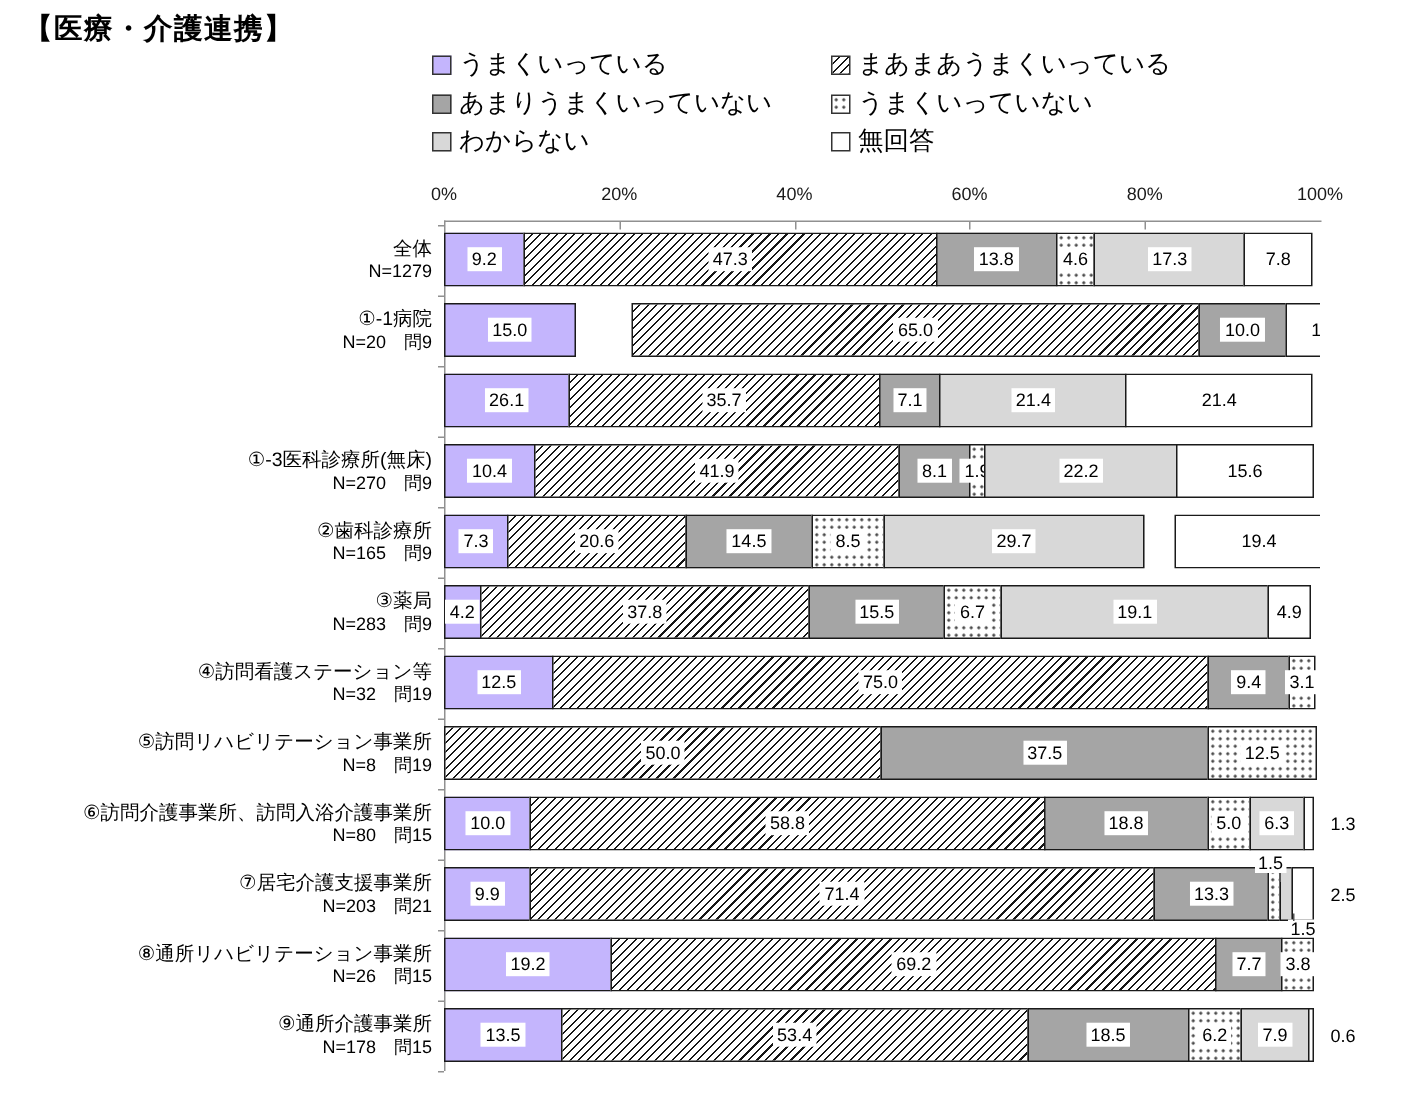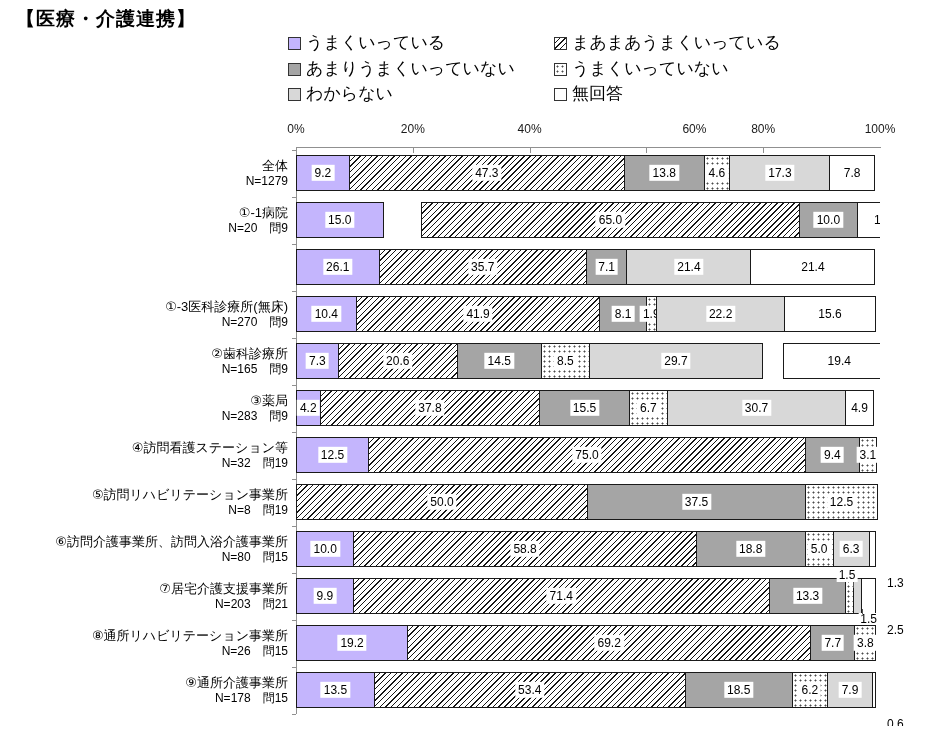--- a/index.html
+++ b/index.html
@@ -35,21 +35,21 @@
   .seg-dots{background-color:#fff;
     background-image:radial-gradient(circle,#4a4a4a 0.9px,transparent 1.1px);
     background-size:5px 5px;}
   .seg-light{background:#d8d8d8;}
   .seg-white{background:#ffffff;}
   .vlabel{position:absolute;left:50%;top:50%;transform:translate(-50%,-50%);
           background:#fff;padding:1px 3px;font-size:12px;white-space:nowrap;line-height:1.2;}
   .callout{position:absolute;background:#fff;padding:0 2px;font-size:12px;white-space:nowrap;line-height:1.1;}
   .callout-above{top:-4px;transform:translateX(-50%);}
   .callout-below{top:40px;transform:translateX(-50%);}
-  .callout-right{left:calc(100% + 5px);top:50%;transform:translateY(-50%);background:transparent;margin-top:34px;}
+  .callout-right{left:calc(100% + 5px);top:50%;transform:translateY(-50%);background:transparent;}
   .leader{position:absolute;width:1px;background:#555;}
   .leader-above{top:9px;height:6px;}
   .leader-below{top:36px;height:5px;}
 </style>
 </head>
 <body>
 
 <div class="page">
   <div class="title">【医療・介護連携】</div>
   <div class="legend" id="legend">
@@ -75,21 +75,21 @@
       </div>
       <div class="legend-item">
         <span class="swatch seg-white"></span>
         <span>無回答</span>
       </div>
     </div>
   <div class="axis-labels" id="axis-labels">
       <span class="axis-label" style="left: 0%;">0%</span>
       <span class="axis-label" style="left: 20%;">20%</span>
       <span class="axis-label" style="left: 40%;">40%</span>
-      <span class="axis-label" style="left: 60%; margin-left: 48px;">60%</span>
+      <span class="axis-label" style="left: 60%;">60%</span>
       <span class="axis-label" style="left: 80%;">80%</span>
       <span class="axis-label" style="left: 100%;">100%</span>
     </div>
   <div class="axis-top" id="axis-top"></div>
   <div class="axis-left" id="axis-left"></div>
   <div id="ticks">
       <i class="tick-x" style="left: 412.8px;"></i>
       <i class="tick-x" style="left: 529.6px;"></i>
       <i class="tick-x" style="left: 646.4px;"></i>
       <i class="tick-x" style="left: 763.2px;"></i>
@@ -237,21 +237,21 @@
           <div class="seg seg-hatch" style="width: 37.8%;">
             <span class="vlabel">37.8</span>
           </div>
           <div class="seg seg-mid" style="width: 15.5%;">
             <span class="vlabel">15.5</span>
           </div>
           <div class="seg seg-dots" style="width: 6.7%;">
             <span class="vlabel">6.7</span>
           </div>
           <div class="seg seg-light" style="width: 30.7%;">
-            <span class="vlabel">30.7</span>
+            <span class="vlabel">19.1</span>
           </div>
           <div class="seg seg-white" style="width: 4.9%;">
             <span class="vlabel">4.9</span>
           </div>
         </div>
       </div>
       <div class="row">
         <div class="row-label">
           <span class="l1">④訪問看護ステーション等</span>
           <span class="l2">N=32　問19</span>

